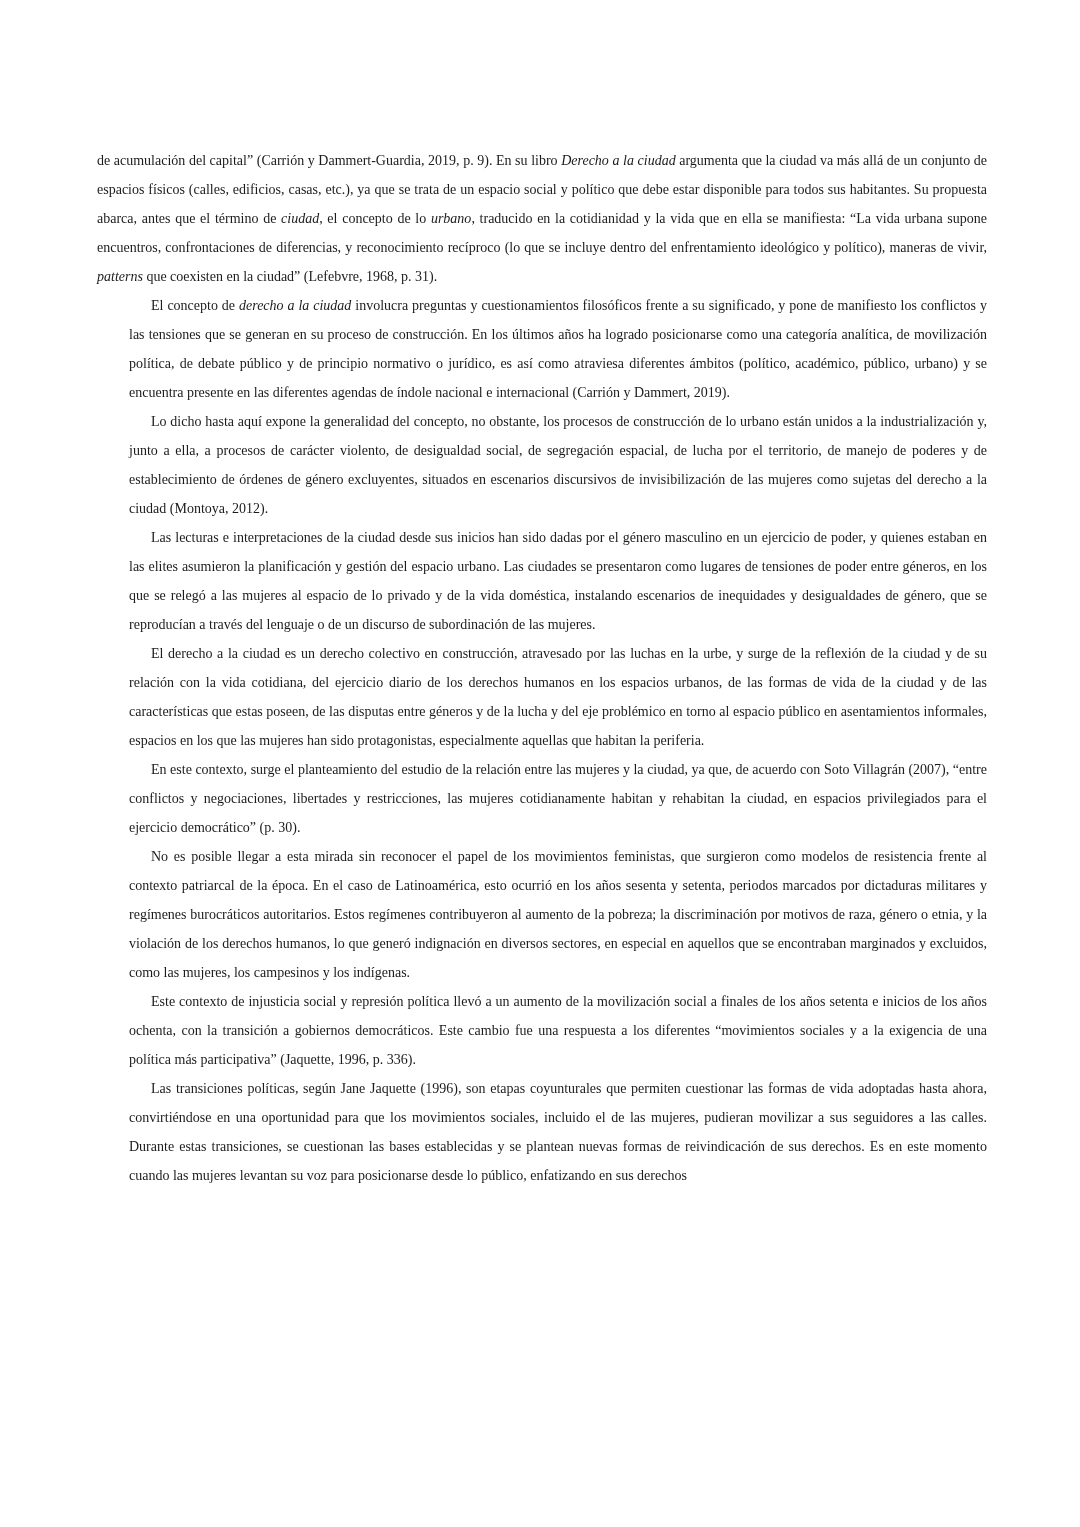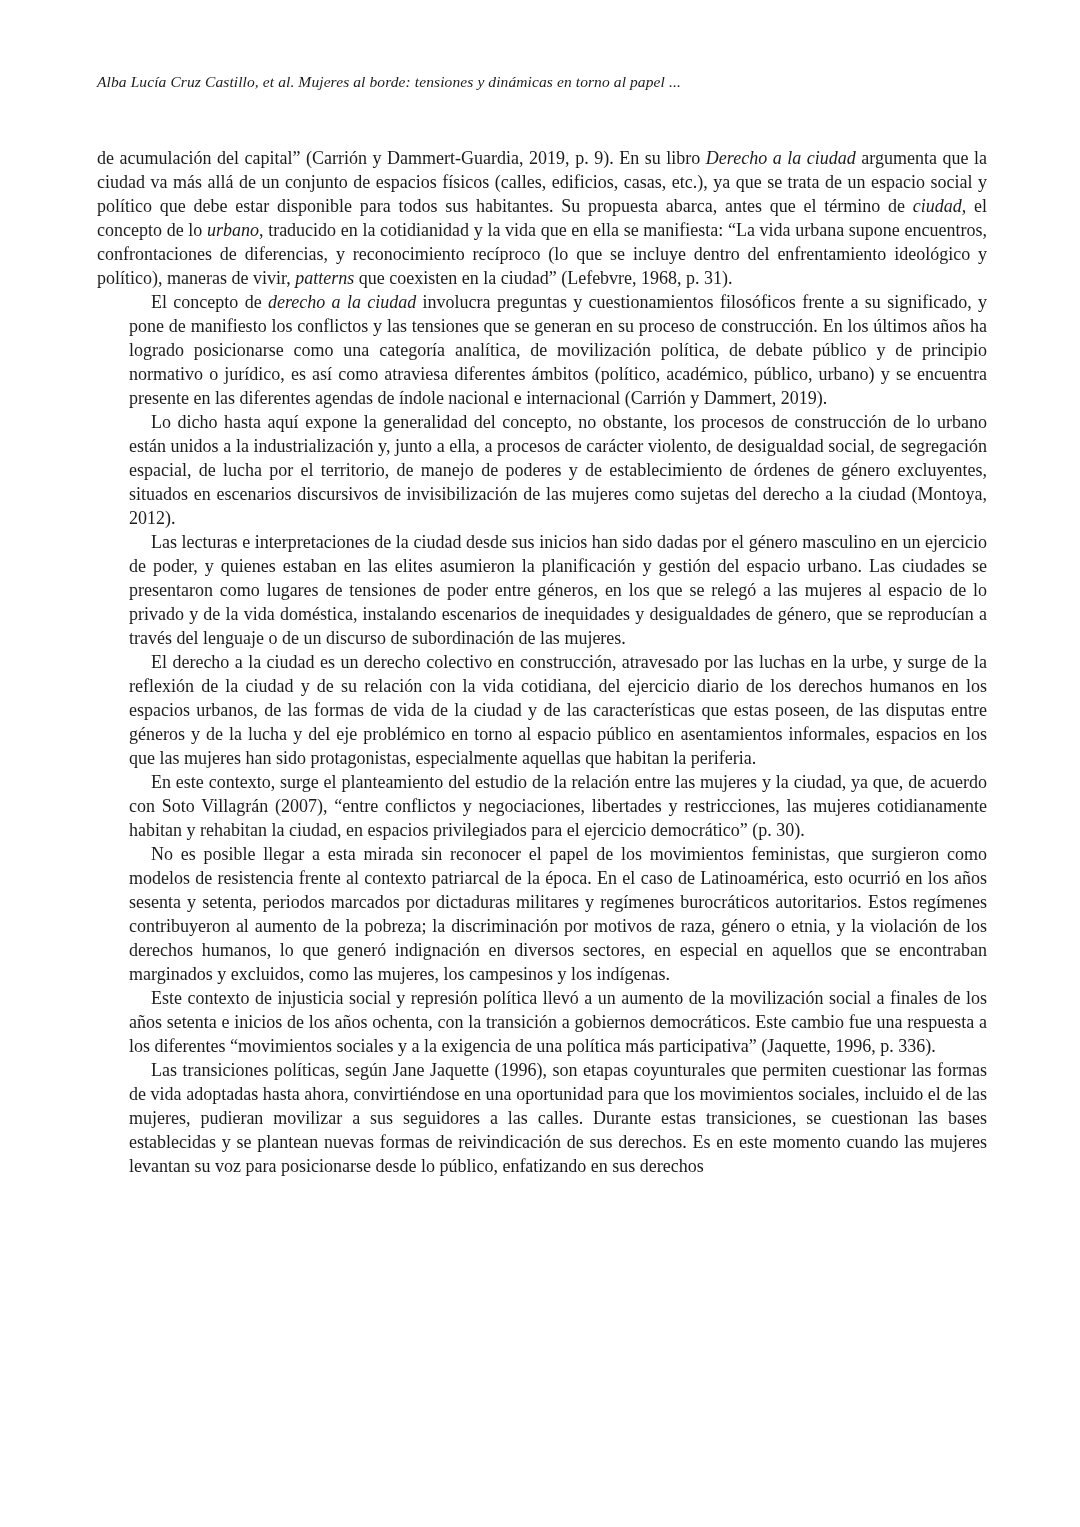--- a/index.html
+++ b/index.html
@@ -29,41 +29,40 @@
     font-size: 15.5px;
     line-height: 20px;
     color: #1b1b1b;
     letter-spacing: 0.1px;
   }
   .body-text {
     position: absolute;
     top: 146px;
     left: 97px;
     width: 890px;
-    font-size: 18px;
-    line-height: 24px;
+    font-size: 14px;
+    line-height: 29px;
     text-align: justify;
   }
   .body-text p {
     margin: 0;
     padding: 0;
   }
   .body-text p.indent {
     text-indent: 22px;
     margin-left: 32px;
   }
   .body-text em {
     font-style: italic;
   }
 </style>
 </head>
 <body>
 
 <div class="page">
-  <div class="running-header">Alba Lucía Cruz Castillo, et al. Mujeres al borde: tensiones y dinámicas en torno al papel ...</div>
   <div class="body-text">
       <p><span>de acumulación del capital” (Carrión y Dammert-Guardia, 2019, p. 9). En su libro </span><em>Derecho a la ciudad</em><span> argumenta que la ciudad va más allá de un conjunto de espacios físicos (calles, edificios, casas, etc.), ya que se trata de un espacio social y político que debe estar disponible para todos sus habitantes. Su propuesta abarca, antes que el término de </span><em>ciudad</em><span>, el concepto de lo </span><em>urbano</em><span>, traducido en la cotidianidad y la vida que en ella se manifiesta: “La vida urbana supone encuentros, confrontaciones de diferencias, y reconocimiento recíproco (lo que se incluye dentro del enfrentamiento ideológico y político), maneras de vivir, </span><em>patterns</em><span> que coexisten en la ciudad” (Lefebvre, 1968, p. 31).</span></p>
       <p class="indent"><span>El concepto de </span><em>derecho a la ciudad</em><span> involucra preguntas y cuestionamientos filosóficos frente a su significado, y pone de manifiesto los conflictos y las tensiones que se generan en su proceso de construcción. En los últimos años ha logrado posicionarse como una categoría analítica, de movilización política, de debate público y de principio normativo o jurídico, es así como atraviesa diferentes ámbitos (político, académico, público, urbano) y se encuentra presente en las diferentes agendas de índole nacional e internacional (Carrión y Dammert, 2019).</span></p>
       <p class="indent"><span>Lo dicho hasta aquí expone la generalidad del concepto, no obstante, los procesos de construcción de lo urbano están unidos a la industrialización y, junto a ella, a procesos de carácter violento, de desigualdad social, de segregación espacial, de lucha por el territorio, de manejo de poderes y de establecimiento de órdenes de género excluyentes, situados en escenarios discursivos de invisibilización de las mujeres como sujetas del derecho a la ciudad (Montoya, 2012).</span></p>
       <p class="indent"><span>Las lecturas e interpretaciones de la ciudad desde sus inicios han sido dadas por el género masculino en un ejercicio de poder, y quienes estaban en las elites asumieron la planificación y gestión del espacio urbano. Las ciudades se presentaron como lugares de tensiones de poder entre géneros, en los que se relegó a las mujeres al espacio de lo privado y de la vida doméstica, instalando escenarios de inequidades y desigualdades de género, que se reproducían a través del lenguaje o de un discurso de subordinación de las mujeres.</span></p>
       <p class="indent"><span>El derecho a la ciudad es un derecho colectivo en construcción, atravesado por las luchas en la urbe, y surge de la reflexión de la ciudad y de su relación con la vida cotidiana, del ejercicio diario de los derechos humanos en los espacios urbanos, de las formas de vida de la ciudad y de las características que estas poseen, de las disputas entre géneros y de la lucha y del eje problémico en torno al espacio público en asentamientos informales, espacios en los que las mujeres han sido protagonistas, especialmente aquellas que habitan la periferia.</span></p>
       <p class="indent"><span>En este contexto, surge el planteamiento del estudio de la relación entre las mujeres y la ciudad, ya que, de acuerdo con Soto Villagrán (2007), “entre conflictos y negociaciones, libertades y restricciones, las mujeres cotidianamente habitan y rehabitan la ciudad, en espacios privilegiados para el ejercicio democrático” (p. 30).</span></p>
       <p class="indent"><span>No es posible llegar a esta mirada sin reconocer el papel de los movimientos feministas, que surgieron como modelos de resistencia frente al contexto patriarcal de la época. En el caso de Latinoamérica, esto ocurrió en los años sesenta y setenta, periodos marcados por dictaduras militares y regímenes burocráticos autoritarios. Estos regímenes contribuyeron al aumento de la pobreza; la discriminación por motivos de raza, género o etnia, y la violación de los derechos humanos, lo que generó indignación en diversos sectores, en especial en aquellos que se encontraban marginados y excluidos, como las mujeres, los campesinos y los indígenas.</span></p>
       <p class="indent"><span>Este contexto de injusticia social y represión política llevó a un aumento de la movilización social a finales de los años setenta e inicios de los años ochenta, con la transición a gobiernos democráticos. Este cambio fue una respuesta a los diferentes “movimientos sociales y a la exigencia de una política más participativa” (Jaquette, 1996, p. 336).</span></p>
       <p class="indent"><span>Las transiciones políticas, según Jane Jaquette (1996), son etapas coyunturales que permiten cuestionar las formas de vida adoptadas hasta ahora, convirtiéndose en una oportunidad para que los movimientos sociales, incluido el de las mujeres, pudieran movilizar a sus seguidores a las calles. Durante estas transiciones, se cuestionan las bases establecidas y se plantean nuevas formas de reivindicación de sus derechos. Es en este momento cuando las mujeres levantan su voz para posicionarse desde lo público, enfatizando en sus derechos</span></p>

